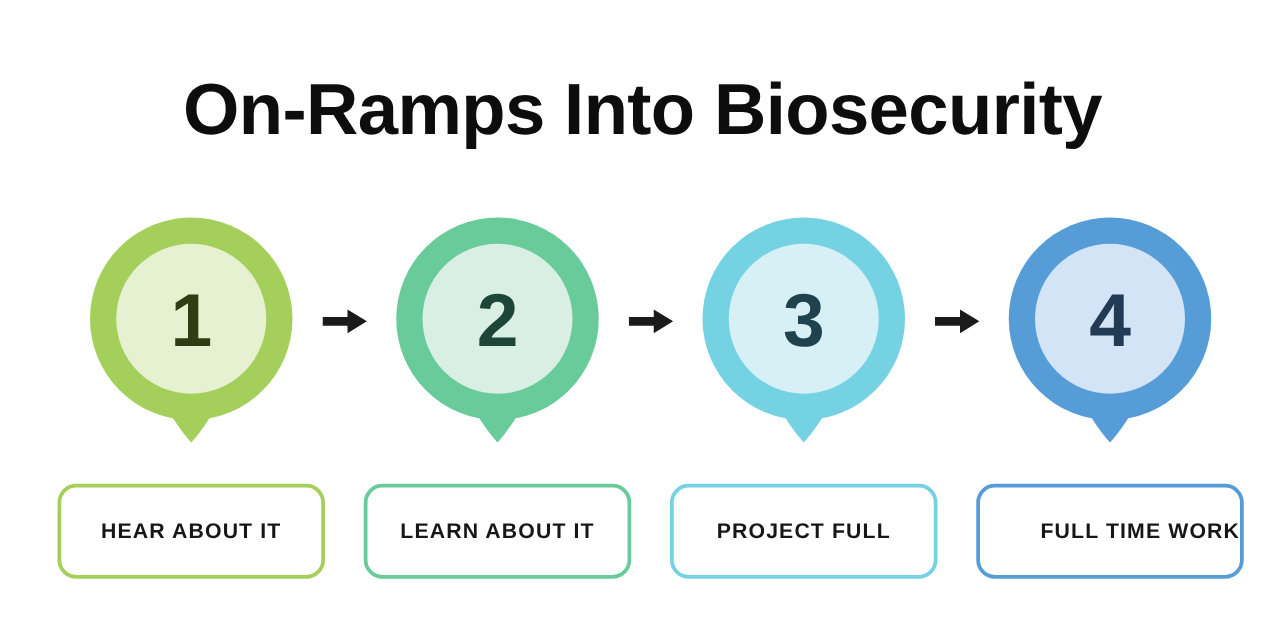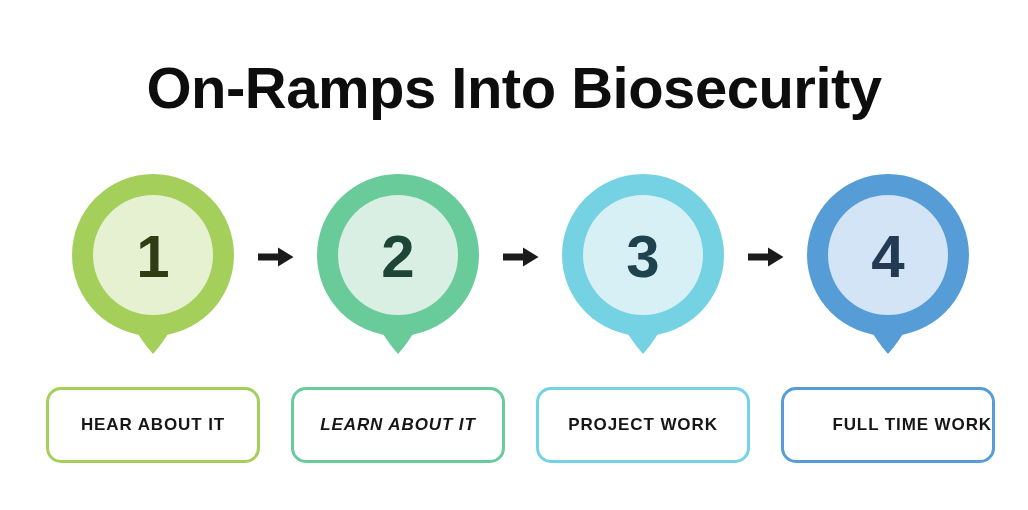--- a/index.html
+++ b/index.html
@@ -129,24 +129,24 @@
         <text class="pin-number" x="82" y="82" dy="0.36em" text-anchor="middle" fill="#233a54">4</text>
       </svg>
     </div>
 
   </div>
 
   <div class="labels-row">
     <div class="label-box" style="border-color: rgb(165, 207, 91);">
       <span class="label-text">HEAR ABOUT IT</span>
     </div>
-    <div class="label-box" style="border-color: rgb(105, 202, 154); font-style: italic;">
+    <div class="label-box" style="border-color: rgb(105, 202, 154);">
       <span class="label-text">LEARN ABOUT IT</span>
     </div>
     <div class="label-box" style="border-color: rgb(116, 210, 226);">
-      <span class="label-text">PROJECT WORK</span>
+      <span class="label-text">PROJECT FULL</span>
     </div>
     <div class="label-box" style="border-color: rgb(86, 157, 216); justify-content: flex-end;">
       <span class="label-text">FULL TIME WORK</span>
     </div>
   </div>
 
 </div>
 
 </body></html>

